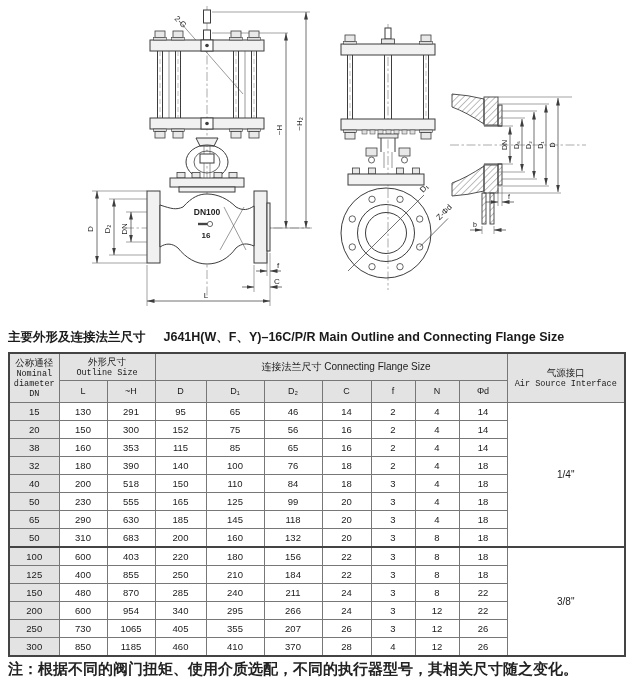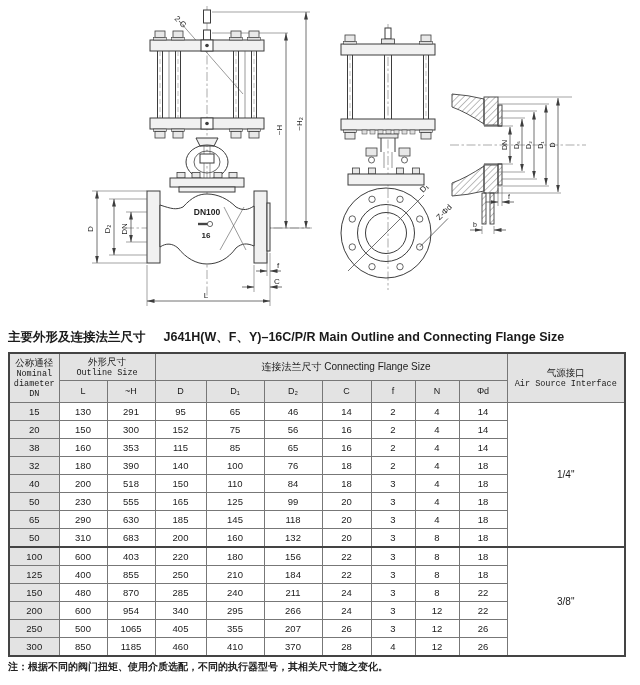--- a/index.html
+++ b/index.html
@@ -29,21 +29,21 @@
   #spec-table th.cjk{font-size:10px;padding-left:30px;}
   #spec-table td{font-size:9.5px;height:17px;line-height:17px;background:#fff;}
   #spec-table td.dn-col{background:#e3e3e3;}
   #spec-table td.air-col{background:#fff;font-size:10px;}
   #spec-table tr.group-start td{border-top:2px solid #444;}
   #spec-table .hrow1 th{height:26px;}
   #spec-table .hrow2 th{height:21px;}
   .hsmall{display:block;font-size:8.5px;line-height:10px;font-family:Liberation Mono, monospace;}
   .hcjk{display:block;font-size:9.5px;line-height:12px;}
 
-  #note-line{position:absolute;left:8px;top:660px;width:626px;font-size:10px;
+  #note-line{position:absolute;left:8px;top:660px;width:626px;font-size:15px;
              font-weight:600;color:#222;}
 </style>
 </head>
 <body>
 
 <div id="page">
 
   <svg width="640" height="320" viewBox="0 0 640 320" style="position:absolute;left:0;top:0;">
     <defs>
       <pattern id="hatch" width="4.5" height="4.5" patternUnits="userSpaceOnUse" patternTransform="rotate(45)">
@@ -478,21 +478,21 @@
           <td>340</td>
           <td>295</td>
           <td>266</td>
           <td>24</td>
           <td>3</td>
           <td>12</td>
           <td>22</td>
         </tr>
         <tr>
           <td class="dn-col">250</td>
-          <td>500</td>
+          <td>730</td>
           <td>1065</td>
           <td>405</td>
           <td>355</td>
           <td>207</td>
           <td>26</td>
           <td>3</td>
           <td>12</td>
           <td>26</td>
         </tr>
         <tr>

